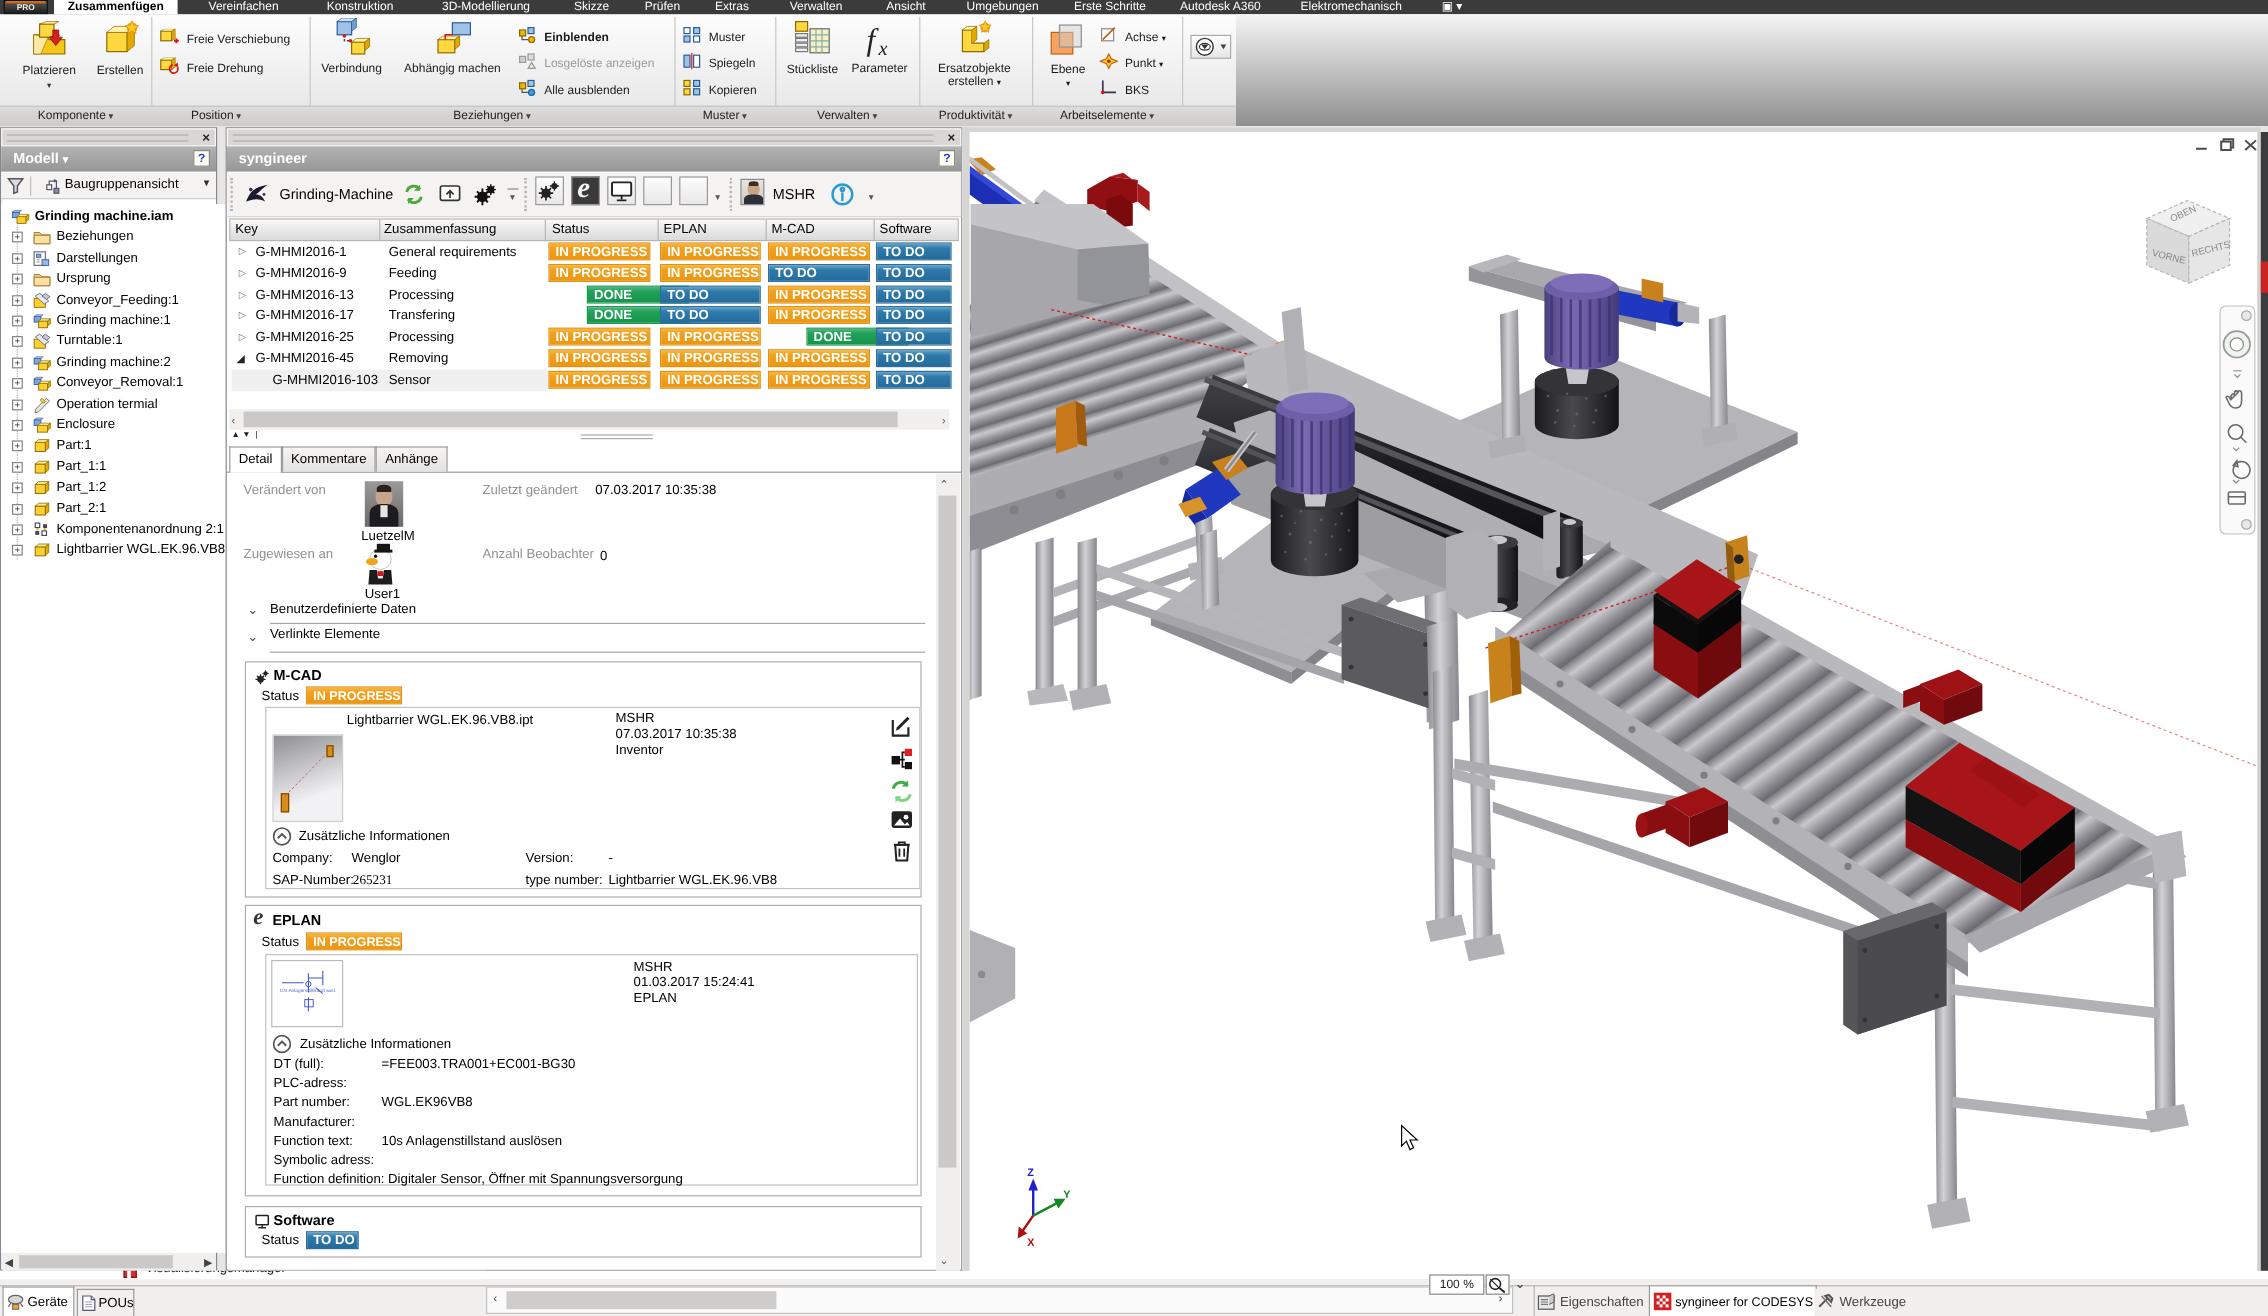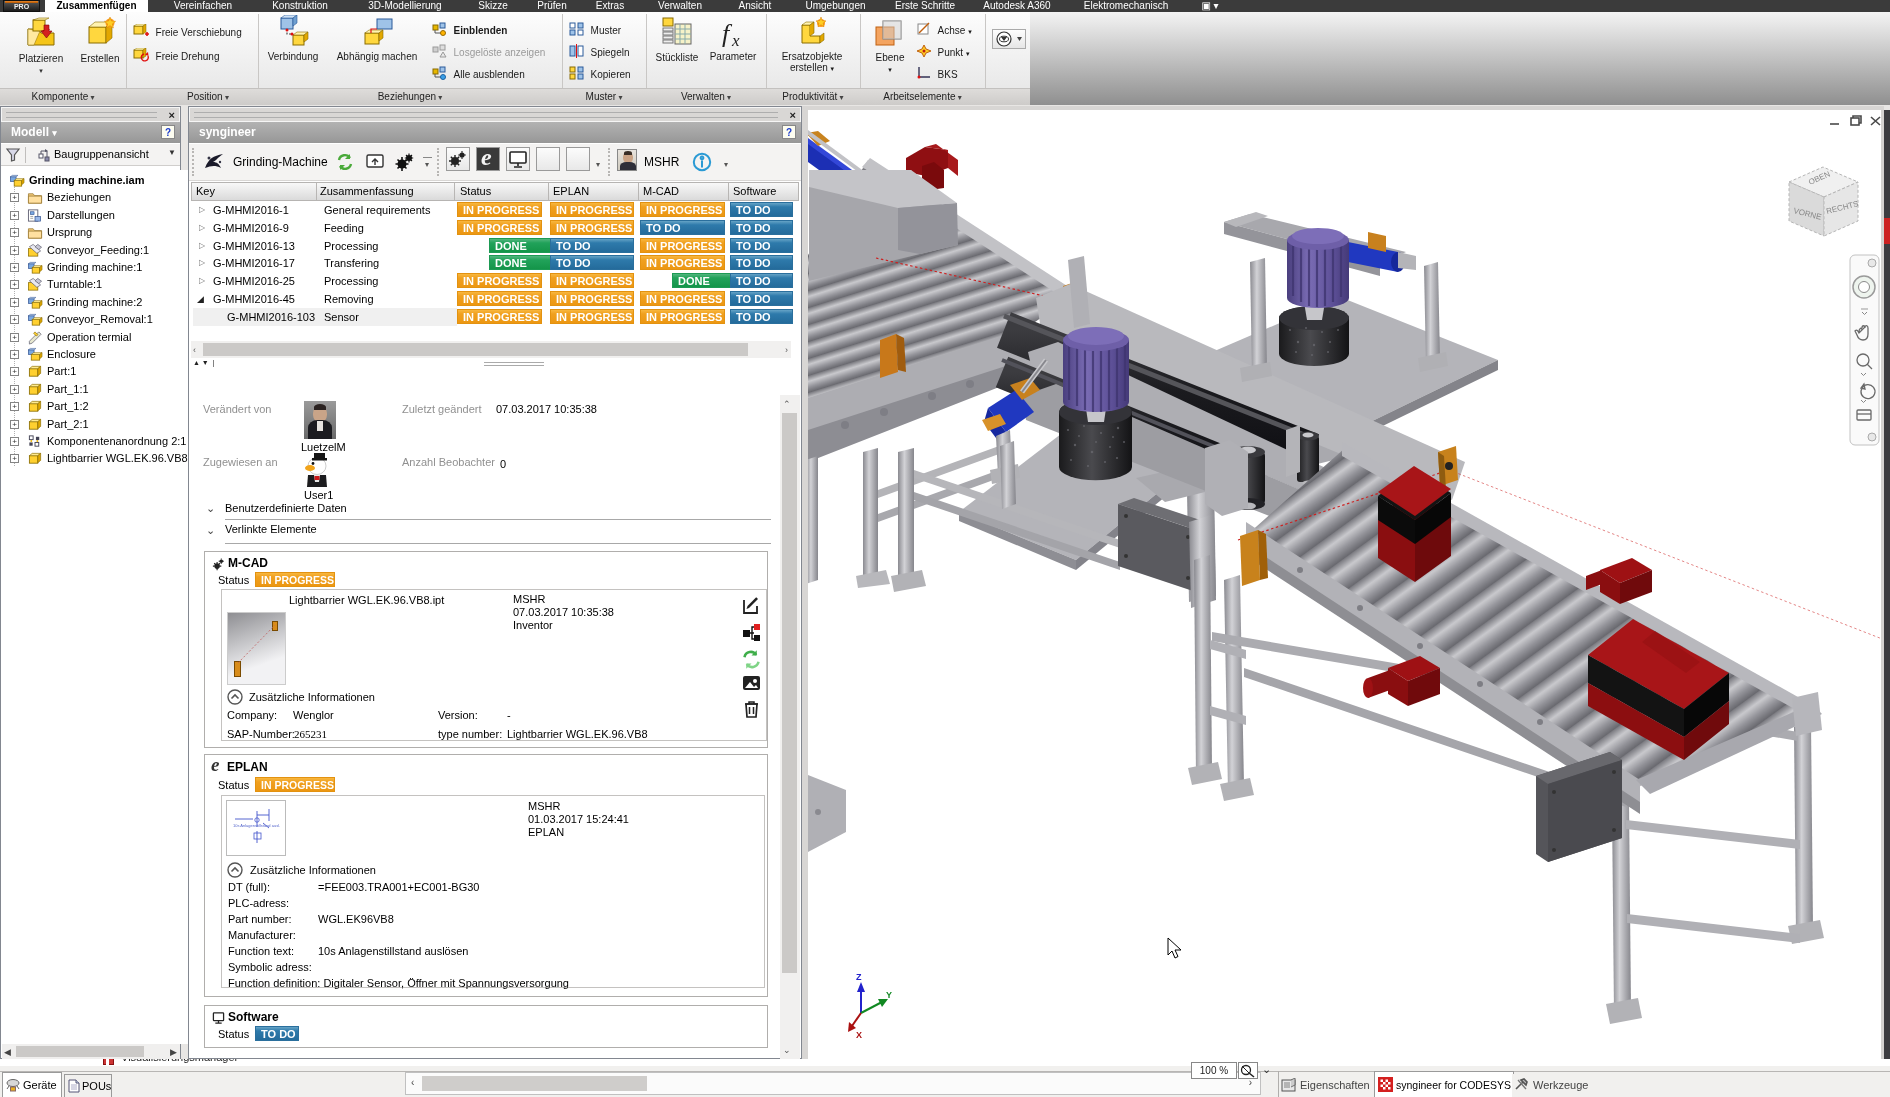--- a/index.html
+++ b/index.html
@@ -286,21 +286,21 @@
     <div style="position:absolute;left:992px;top:17px;width:34px;height:20px;background:linear-gradient(#fefefe,#e6e6e6);border:1px solid #aaa;">
       <svg width="32" height="18" viewBox="0 0 32 18">
           <circle cx="11" cy="9" r="7" fill="#fff" stroke="#333" stroke-width="1.2"></circle>
           <path d="M6.5 9 a4.5 2.8 0 0 0 9 0 a4.5 2.8 0 0 0 -9 0" fill="none" stroke="#333"></path>
           <path d="M8 7 l6 0 -3 4 z" fill="#333"></path>
           <path d="M24 7 l5 0 -2.5 4 z" fill="#444"></path>
         </svg>
     </div>
     <div id="riblabels">
       <div class="gl" style="left:0px;width:126px;">Komponente</div>
-      <div class="gl" style="left:142px;width:132px;text-align:center;">Position</div>
+      <div class="gl" style="left:114px;width:132px;text-align:center;">Position</div>
       <div class="gl" style="left:258px;width:304px;">Beziehungen</div>
       <div class="gl" style="left:562px;width:84px;">Muster</div>
       <div class="gl" style="left:646px;width:120px;">Verwalten</div>
       <div class="gl" style="left:766px;width:94px;">Produktivität</div>
       <div class="gl" style="left:860px;width:125px;">Arbeitselemente</div>
     </div>
     <div id="ribright"></div>
   </div>
   <div id="mpanel">
     <div class="gripbar" style="left:0;top:0;width:179px;">
@@ -713,20 +713,25 @@
           </div>
         </div>
     </div>
     <div id="shsb">
       <div style="position:absolute;left:2px;top:4px;font-size:9px;color:#555;">‹</div>
       <div style="position:absolute;left:12px;top:2px;width:545px;height:13px;background:#cbc9c7;"></div>
       <div style="position:absolute;right:3px;top:4px;font-size:9px;color:#555;">›</div>
     </div>
     <div style="position:absolute;left:4px;top:252px;font-size:7px;color:#222;">▲ ▼ &nbsp;|</div>
     <div style="position:absolute;left:295px;top:255px;width:60px;height:4px;border-top:1px solid #aaa;border-bottom:1px solid #aaa;"></div>
+    <div id="stabs">
+      <div class="t act" style="left:2px;width:44px;">Detail</div>
+      <div class="t" style="left:46px;width:78px;">Kommentare</div>
+      <div class="t" style="left:124px;width:60px;">Anhänge</div>
+    </div>
     <div id="sdetail">
       <span class="kv glabel" style="left:13px;top:8px;">Verändert von</span>
       <div style="position:absolute;left:114px;top:6px;width:32px;height:38px;background:linear-gradient(#9a9a9a,#6a6a6a);overflow:hidden;">
         <div style="position:absolute;left:9px;top:5px;width:14px;height:16px;background:#c9a488;border-radius:45%;"></div>
         <div style="position:absolute;left:10px;top:3px;width:12px;height:6px;background:#2a2220;border-radius:50% 50% 0 0;"></div>
         <div style="position:absolute;left:4px;top:19px;width:24px;height:19px;background:#1c1c20;border-radius:40% 40% 0 0;"></div>
         <div style="position:absolute;left:13px;top:20px;width:6px;height:10px;background:#e8e4e0;"></div>
       </div>
       <span class="kv" style="left:111px;top:46px;">LuetzelM</span>
       <span class="kv glabel" style="left:212px;top:8px;">Zuletzt geändert</span>

